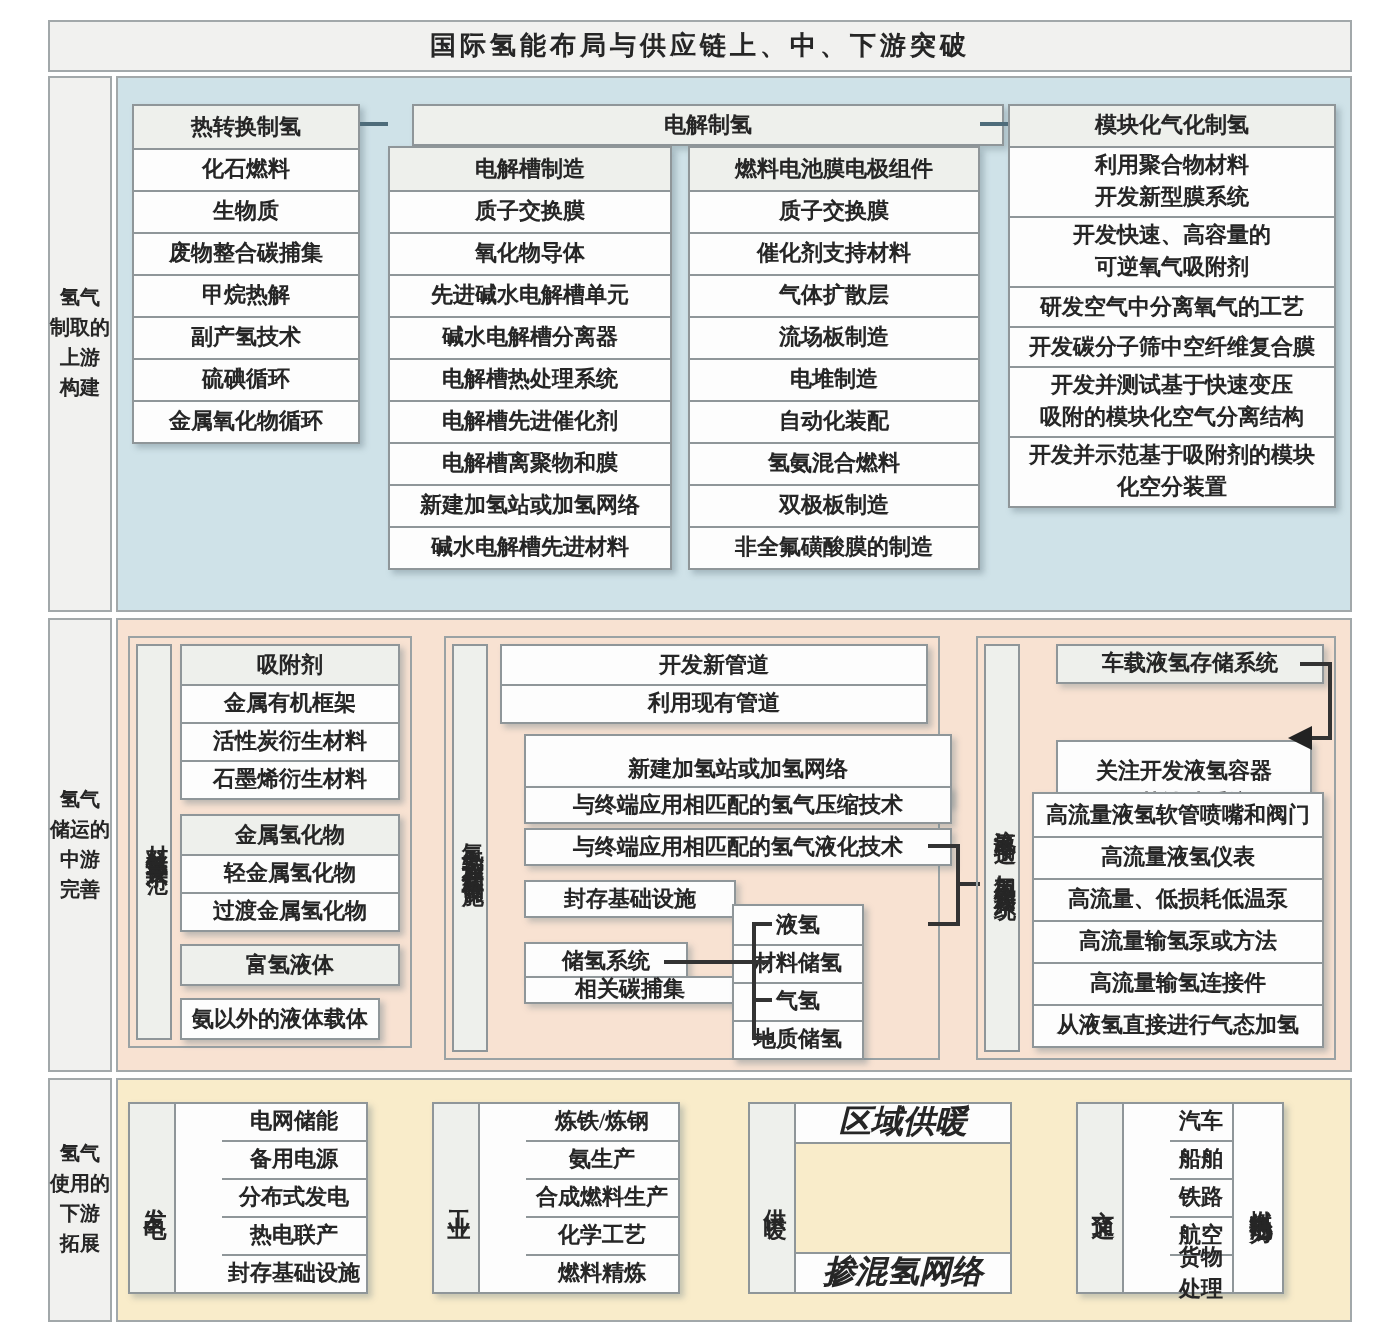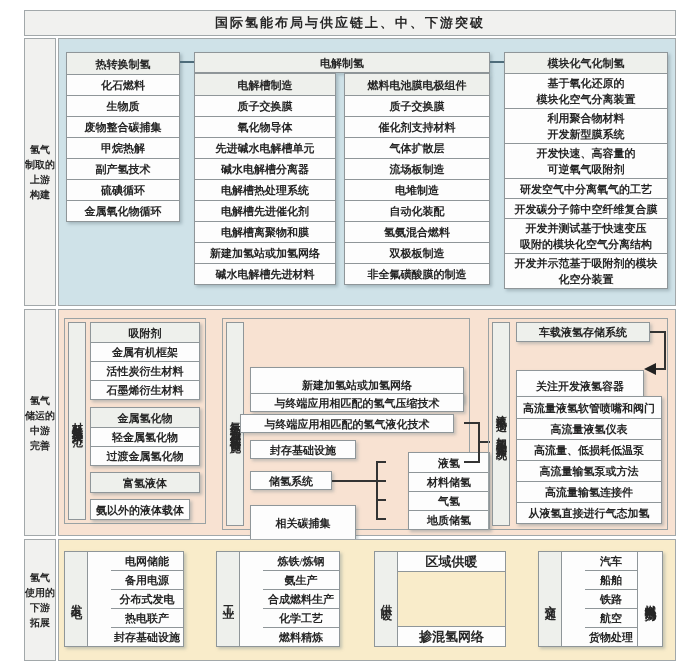--- a/index.html
+++ b/index.html
@@ -36,20 +36,21 @@
   }
   .h21 > .cell { height:21px; min-height:0; padding:0 3px; }
   .h19 > .cell { height:19px; min-height:0; padding:0 3px; }
   .hdr { background:#eef0ec; }
 
   .sbox {
     position:absolute; background:#fdfdfd; border:1px solid #8f9699; box-sizing:border-box;
     display:flex; align-items:center; justify-content:center; text-align:center;
     font-size:11px; line-height:16px; white-space:pre-line;
     box-shadow:2px 2px 3px rgba(100,120,130,.35);
+    margin-left:12px;
   }
   .sbox.gray { background:#eef0ec; }
 
   .grpbox { position:absolute; border:1px solid #9aa2a4; box-sizing:border-box; }
   .vstrip {
     position:absolute; writing-mode:vertical-rl; text-orientation:upright;
     background:#eef0ec; border:1px solid #8f9699; box-sizing:border-box;
     display:flex; align-items:center; justify-content:center;
     font-size:11px; letter-spacing:2px;
   }
@@ -76,21 +77,21 @@
     writing-mode:vertical-rl; text-orientation:upright; background:#fdfdfd;
     border-left:1px solid #8f9699; display:flex; align-items:center; justify-content:center;
     font-size:11.5px; letter-spacing:1px; width:24px; flex:none;
   }
   .gcol { flex:1; display:flex; flex-direction:column;margin-left:23px; }
   .gcol > .cell { flex:1; min-height:0; padding:0 2px; }
   .gcol > .cell + .cell { border-top:1px solid #8f9699; }
   .heatcol { flex:1; position:relative; }
   .heatbox {
     position:absolute; left:0; right:0; height:19px; background:#fdfdfd;
-    display:flex; align-items:center; justify-content:center; font-size:13px;
+    display:flex; align-items:center; justify-content:center; font-size:16px;font-style:italic;
   }
   .heatbox.top { top:0; border-bottom:1px solid #8f9699; }
   .heatbox.bottom { bottom:0; border-top:1px solid #8f9699; }
 </style>
 </head>
 <body>
 
 <div class="page">
 
   <div class="titlebar">国际氢能布局与供应链上、中、下游突破</div>
@@ -133,22 +134,20 @@
       <div class="cell">流场板制造</div>
       <div class="cell">电堆制造</div>
       <div class="cell">自动化装配</div>
       <div class="cell">氢氨混合燃料</div>
       <div class="cell">双极板制造</div>
       <div class="cell">非全氟磺酸膜的制造</div>
     </div>
 
   <div class="tbl" style="left:504px;top:52px;width:164px">
     <div class="cell hdr">模块化气化制氢</div>
-  <div class="cell">基于氧化还原的
-模块化空气分离装置</div>
       <div class="cell">利用聚合物材料
 开发新型膜系统</div>
       <div class="cell">开发快速、高容量的
 可逆氧气吸附剂</div>
       <div class="cell">研发空气中分离氧气的工艺</div>
       <div class="cell">开发碳分子筛中空纤维复合膜</div>
       <div class="cell">开发并测试基于快速变压
 吸附的模块化空气分离结构</div>
       <div class="cell">开发并示范基于吸附剂的模块
 化空分装置</div>
@@ -178,27 +177,31 @@
     </div>
   <div class="tbl h19" style="left:90px;top:472px;width:110px">
     <div class="cell hdr">富氢液体</div>
   </div>
   <div class="tbl h19" style="left:90px;top:499px;width:100px">
     <div class="cell">氨以外的液体载体</div>
   </div>
 
   <div class="grpbox" style="left:222px;top:318px;width:248px;height:212px"></div>
   <div class="vstrip" style="left:226px;top:322px;width:18px;height:204px">氢气输运和存储基础设施</div>
+  <div class="tbl h19" style="left:250px;top:322px;width:214px">
+      <div class="cell">开发新管道</div>
+      <div class="cell">利用现有管道</div>
+    </div>
   <div class="sbox" style="left:250px;top:367px;width:214px;height:36px">新建加氢站或加氢网络</div>
   <div class="sbox" style="left:250px;top:393px;width:214px;height:19px">与终端应用相匹配的氢气压缩技术</div>
-  <div class="sbox" style="left:240px;top:414px;width:214px;height:19px">与终端应用相匹配的氢气液化技术</div>
+  <div class="sbox" style="left:250px;top:414px;width:214px;height:19px">与终端应用相匹配的氢气液化技术</div>
   <div class="sbox" style="left:250px;top:440px;width:106px;height:19px">封存基础设施</div>
   <div class="sbox" style="left:250px;top:471px;width:82px;height:19px">储氢系统</div>
-  <div class="sbox" style="left:250px;top:505px;width:106px;height:36px">相关碳捕集</div>
-  <div class="tbl h19" style="left:408px;top:452px;width:82px">
+  <div class="sbox" style="left:250px;top:488px;width:106px;height:14px">相关碳捕集</div>
+  <div class="tbl h19" style="left:366px;top:452px;width:66px">
       <div class="cell">液氢</div>
       <div class="cell">材料储氢</div>
       <div class="cell">气氢</div>
       <div class="cell">地质储氢</div>
     </div>
 
   <div class="dline" style="left:332px;top:480px;width:44px;height:2px"></div>
   <div class="dline" style="left:376px;top:461px;width:2px;height:59px"></div>
   <div class="dline" style="left:376px;top:461px;width:10px;height:2px"></div>
   <div class="dline" style="left:376px;top:480px;width:10px;height:2px"></div>
@@ -258,21 +261,21 @@
   </div>
 
   <div class="grp hollow" style="left:374px;top:551px;width:132px;height:96px">
     <div class="gstrip">供暖</div>
     <div class="heatcol">
       <div class="heatbox top">区域供暖</div>
       <div class="heatbox bottom">掺混氢网络</div>
     </div>
   </div>
 
-  <div class="grp" style="left:538px;top:551px;width:125px;height:96px">
+  <div class="grp" style="left:538px;top:551px;width:104px;height:96px">
     <div class="gstrip">交通</div>
     <div class="gcol">
         <div class="cell">汽车</div>
         <div class="cell">船舶</div>
         <div class="cell">铁路</div>
         <div class="cell">航空</div>
         <div class="cell">货物处理</div>
       </div>
     <div class="gstrip-r">燃料电池动力</div>
   </div>

